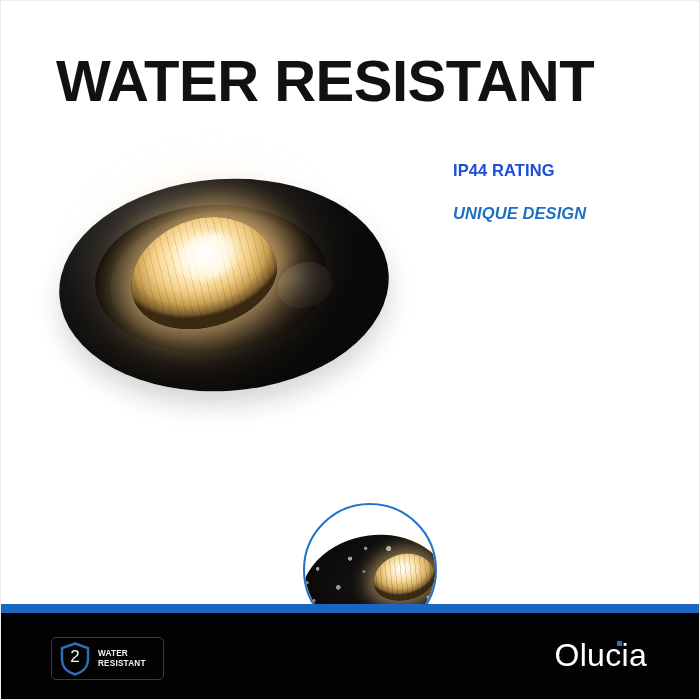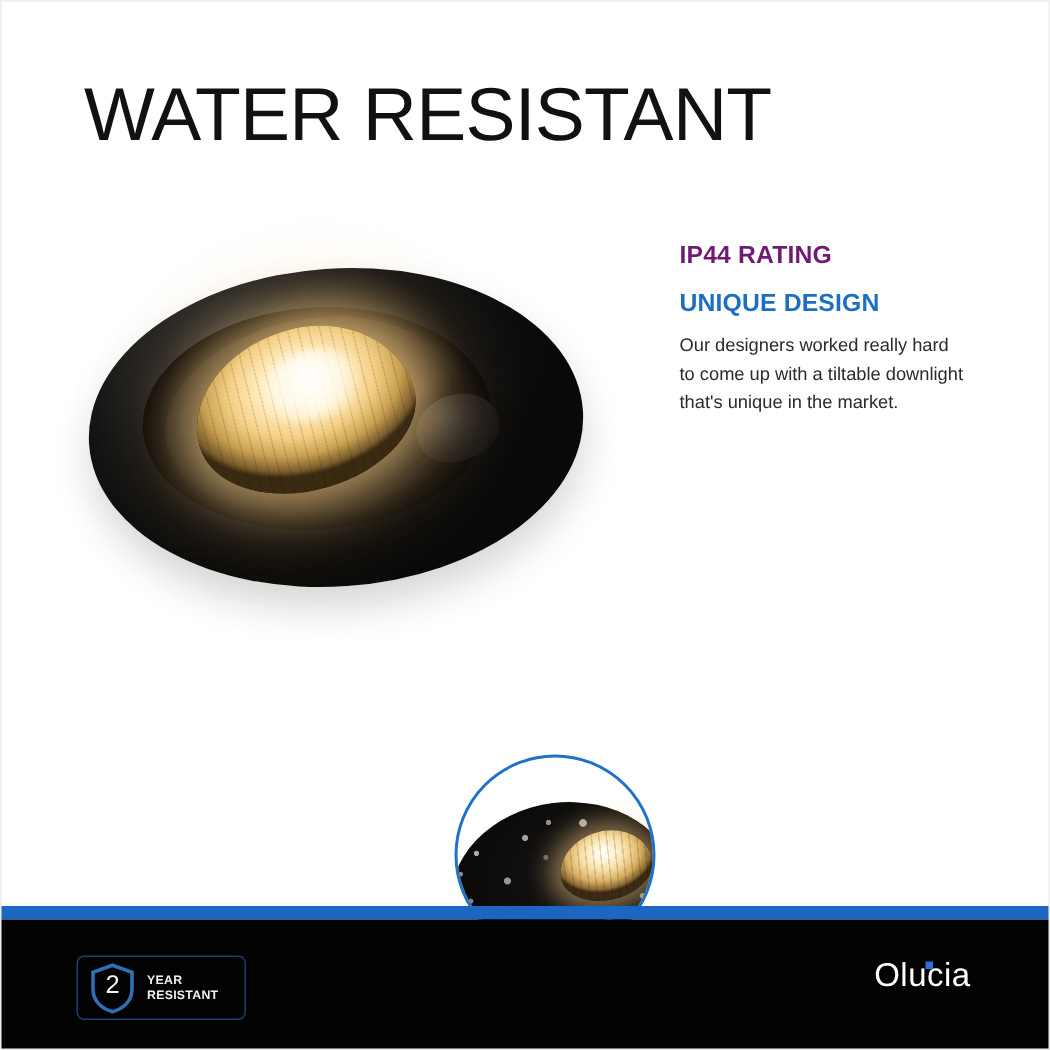--- a/index.html
+++ b/index.html
@@ -13,22 +13,22 @@
   .page {
     position:absolute; inset:0;
     background:#ffffff;
     border:1px solid #ededed;
   }
 
   
   .title {
     position:absolute;
     left:55px; top:46px;
-    font-size:50px;
-    font-weight:400;
+    font-size:58px;
+    font-weight:700;
     letter-spacing:-0.5px;
     color:#111111;
     white-space:nowrap;
     font-family:"Liberation Sans", sans-serif;
   }
 
   
   .features { position:absolute; left:452px; top:160px; width:192px; }
   .feat-head {
     font-size:16.5px;
@@ -36,21 +36,21 @@
     letter-spacing:0.1px;
     line-height:1.15;
     margin-bottom:9px;
   }
   .feat-body {
     font-size:12.2px;
     line-height:1.58;
     color:#2b2b2b;
     font-weight:400;
   }
-  .feature-block + .feature-block { margin-top:13px; }
+  .feature-block + .feature-block { margin-top:24px;font-style:italic; }
 
   
   .product-stage {
     position:absolute;
     left:40px; top:170px;
     width:420px; height:330px;
   }
 
   
   .bezel-outer {
@@ -239,21 +239,21 @@
     margin-left:8px;
     color:#eef1f6;
     font-size:8.2px;
     font-weight:700;
     line-height:1.22;
     letter-spacing:0.2px;
   }
   .logo {
     position:absolute;
     right:52px; top:26px;
-    font-size:22px;
+    font-size:32px;
     font-weight:400;
     letter-spacing:0.3px;
     color:#ffffff;
     line-height:1;
   }
   .logo .dot {
     display:inline-block;
     width:5px; height:5px;
     background:#2a6fd4;
     position:absolute;
@@ -285,44 +285,43 @@
       </div>
       <div class="inset-lamp">
         <div class="inset-lamp-facets"></div>
       </div>
     </div>
   </div>
 
   <div class="features">
 
     <div class="feature-block">
-      <div class="feat-head" style="color:#701a75">IP44 RATING</div>
+      <div class="feat-head" style="color:#1d4ed8">IP44 RATING</div>
     </div>
 
     <div class="feature-block">
       <div class="feat-head" style="color:#1d6fc4">UNIQUE DESIGN</div>
-      <div class="feat-body">Our designers worked really hard to come up with a tiltable downlight that's unique in the market.</div>
     </div>
 
   </div>
 
   <div class="blue-stripe"></div>
 
   <div class="footer">
 
     <div class="warranty">
       <div class="shield">
         <svg width="30" height="34" viewBox="0 0 30 34" aria-hidden="true">
           <path d="M15 1.5 L28 6.2 V17.5 C28 25.2 22.4 30.4 15 32.5 C7.6 30.4 2 25.2 2 17.5 V6.2 Z" fill="none" stroke="#2f6fb8" stroke-width="2.4"></path>
           <path d="M15 4.4 L25.2 8.1 V17.4 C25.2 23.8 20.7 28.1 15 29.9 C9.3 28.1 4.8 23.8 4.8 17.4 V8.1 Z" fill="none" stroke="#16recall" stroke-width="0"></path>
         </svg>
         <div class="shield-num">2</div>
       </div>
       <div class="warranty-text">
-        <div>YEAR</div>
+        <div>WATER</div>
         <div>RESISTANT</div>
       </div>
     </div>
 
     <div class="logo">
       <span class="logo-wrap">
         <span>Olucia</span>
         <span class="dot"></span>
       </span>
     </div>

